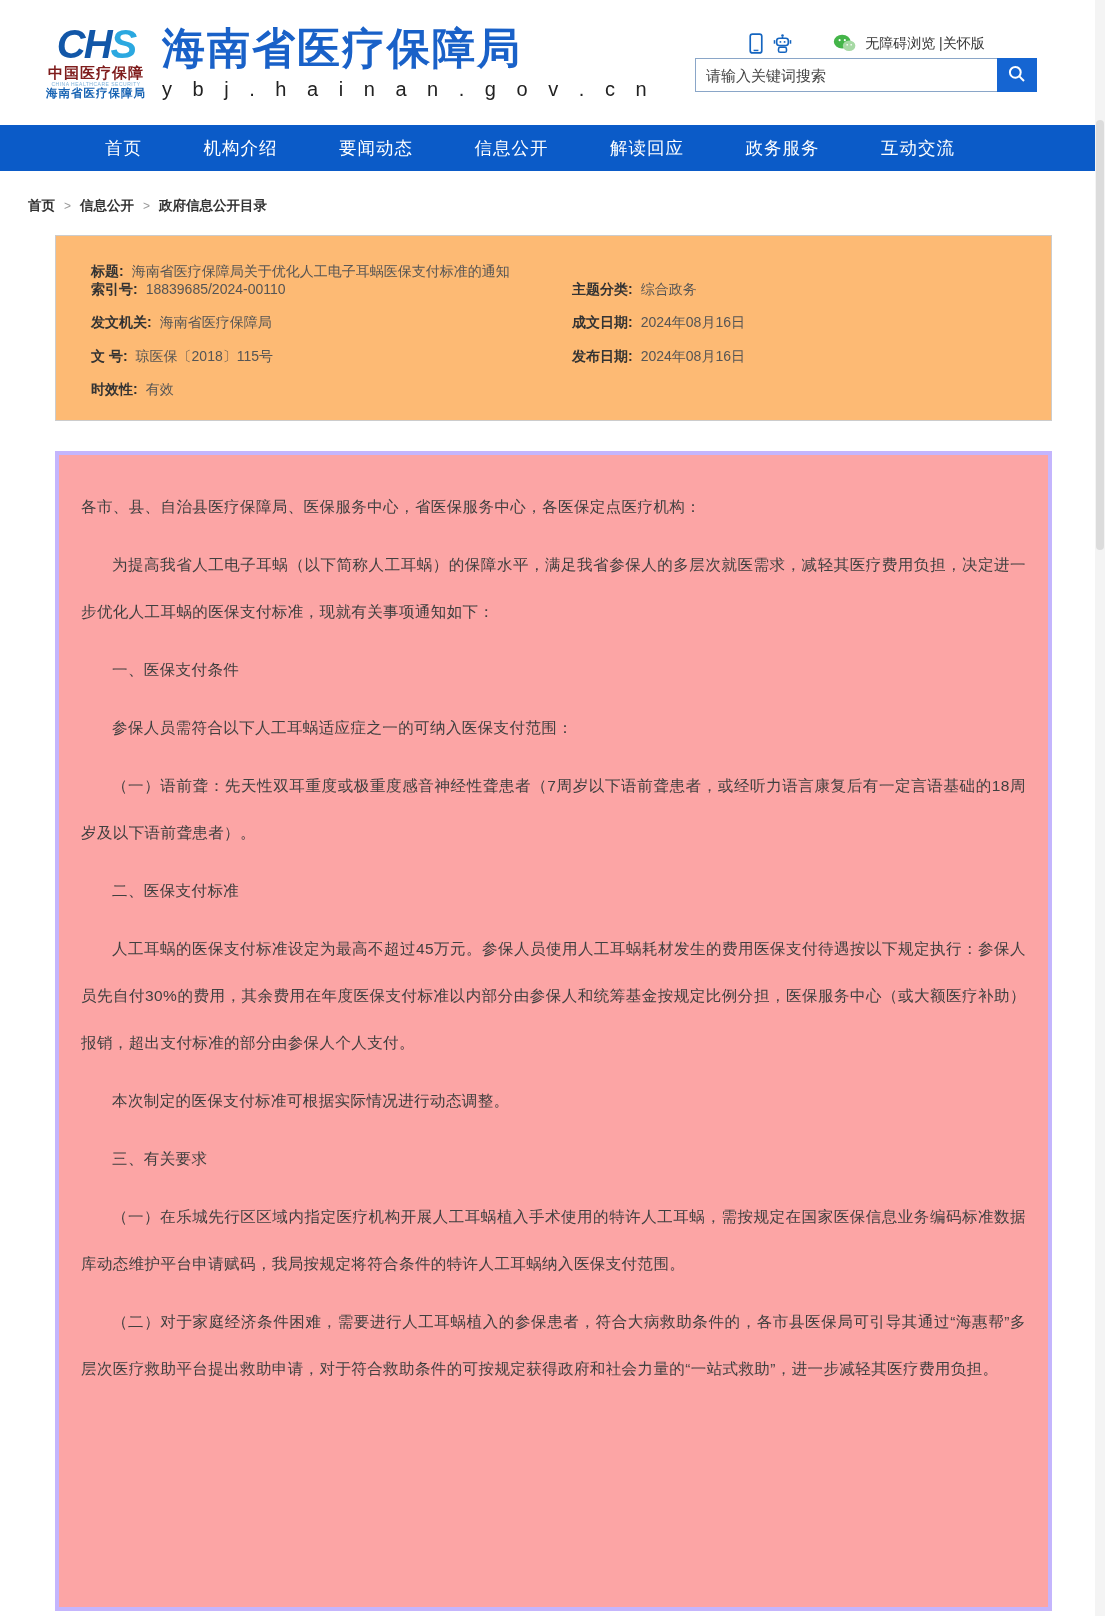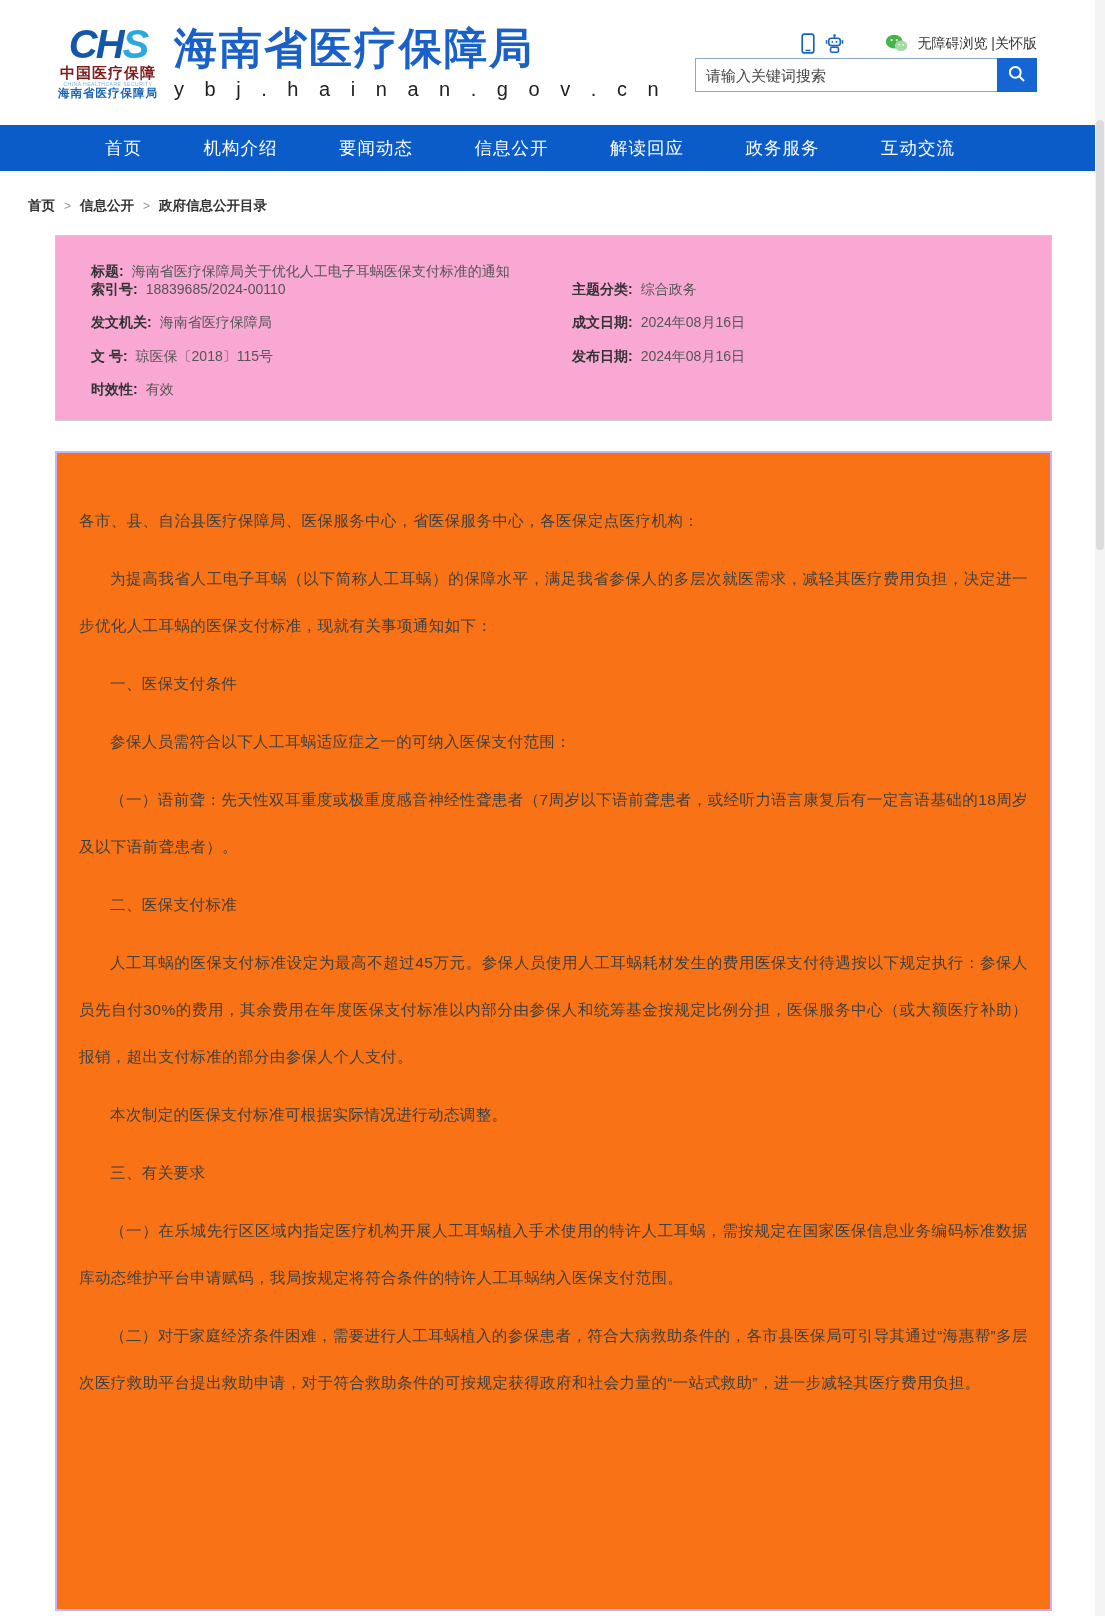--- a/index.html
+++ b/index.html
@@ -4,65 +4,65 @@
 <style>
   * { margin: 0; padding: 0; box-sizing: border-box; }
   html, body { background: #fff; }
   body {
     width: 1105px; height: 1616px; overflow: hidden; position: relative;
     font-family: "Liberation Sans", "DejaVu Sans", sans-serif;
     color: #333;
   }
   
   .header { height: 125px; display: flex; justify-content: space-between;
-    align-items: center; padding: 0 68px 0 40px; background: #fff; margin-left: 12px; }
+    align-items: center; padding: 0 68px 0 40px; background: #fff; }
   .brand { display: flex; align-items: center; cursor: pointer; }
   .logo-mark { width: 112px; text-align: center; line-height: 1.15; }
   .logo-chs { font-size: 40px; font-weight: bold; font-style: italic;
     letter-spacing: -2px; line-height: 1; }
   .logo-chs .c1 { color: #1257a8; }
   .logo-chs .c2 { color: #2ba8e0; }
   .logo-cn { font-size: 15px; font-weight: bold; color: #7f1d1d; letter-spacing: 1px; }
   .logo-en { font-size: 5px; color: #7fb2d9; letter-spacing: .5px; }
   .logo-local { font-size: 11.5px; font-weight: bold; color: #1763b3; letter-spacing: 1px; }
   .site-title-block { margin-left: 10px; }
   .site-title { font-size: 43px; font-weight: bold; color: #1961c8; letter-spacing: 2px; line-height: 1.15; }
   .site-url { font-size: 20px; font-weight: normal; color: #222; letter-spacing: 7.5px; margin-top: 4px; }
-  .header-right { display: flex; flex-direction: column; align-items: flex-end; gap: 4px; }
+  .header-right { display: flex; flex-direction: column; align-items: center; gap: 4px; }
   .access-row { display: flex; align-items: center; gap: 9px; padding-left: 2px; }
   .access-row .gap { width: 22px; }
   .access-text { font-size: 14px; color: #333; cursor: pointer; }
   .icon-btn { display: inline-flex; align-items: center; cursor: pointer; }
   .search-row { display: flex; }
   .search-input { width: 302px; height: 34px; border: 1px solid #8aa6c8;
     border-right: none; padding: 0 10px; font-size: 15px; color: #0f172a; outline: none; }
   .search-input::placeholder { color: #444; }
   .search-btn { width: 40px; height: 34px; background: #1565d2; border: none;
     display: flex; align-items: center; justify-content: center; cursor: pointer; }
   
   .nav { height: 46px; background: #0b5bc8; display: flex; align-items: center;
     padding: 0 150px 0 105px; justify-content: space-between; }
   .nav-item { color: #fff; font-size: 17.5px; letter-spacing: 1px; cursor: pointer; white-space: nowrap; }
   
   .breadcrumb { padding: 26px 28px 18px; font-size: 13.5px; font-weight: bold;
     color: #333; display: flex; align-items: center; gap: 9px; }
   .crumb { cursor: pointer; }
   .crumb-sep { color: #999; font-weight: normal; font-size: 12px; }
   
-  .meta-box { margin: 2px 53px 0 55px; background: #f9a8d4; border: 1px solid #ccc;
+  .meta-box { margin: 2px 53px 0 55px; background: #fdba74; border: 1px solid #ccc;
     padding: 26px 35px 22px; }
   .meta-row { display: grid; grid-template-columns: 52% 48%; margin-bottom: 15px;
     font-size: 14px; line-height: 1.3; }
   .meta-row.single { grid-template-columns: 100%; margin-bottom: 0; }
   .meta-cell { display: flex; gap: 8px; align-items: baseline; }
   .meta-label { font-weight: bold; color: #333; white-space: pre; }
   .meta-value { color: #555; }
   
-  .article-box { margin: 30px 53px 0 55px; background: #f97316; border: 2px solid #c4b5fd;
-    padding: 44px 22px 40px; min-height: 1160px; }
+  .article-box { margin: 30px 53px 0 55px; background: #fca5a5; border: 4px solid #c4b5fd;
+    padding: 28px 22px 40px; min-height: 1160px; }
   .para { font-size: 15.5px; color: #404040; line-height: 47px; letter-spacing: .4px;
     text-align: justify; margin-bottom: 11px; }
   .para.indent { text-indent: 2em; }
   
   .scrollbar-track { position: absolute; top: 0; right: 0; width: 10px; height: 1616px;
     background: #f4f4f4; }
   .scrollbar-thumb { position: absolute; top: 120px; right: 1px; width: 8px; height: 430px;
     background: #dcdcdc; border-radius: 4px; cursor: grab; }
 </style>
 </head>

